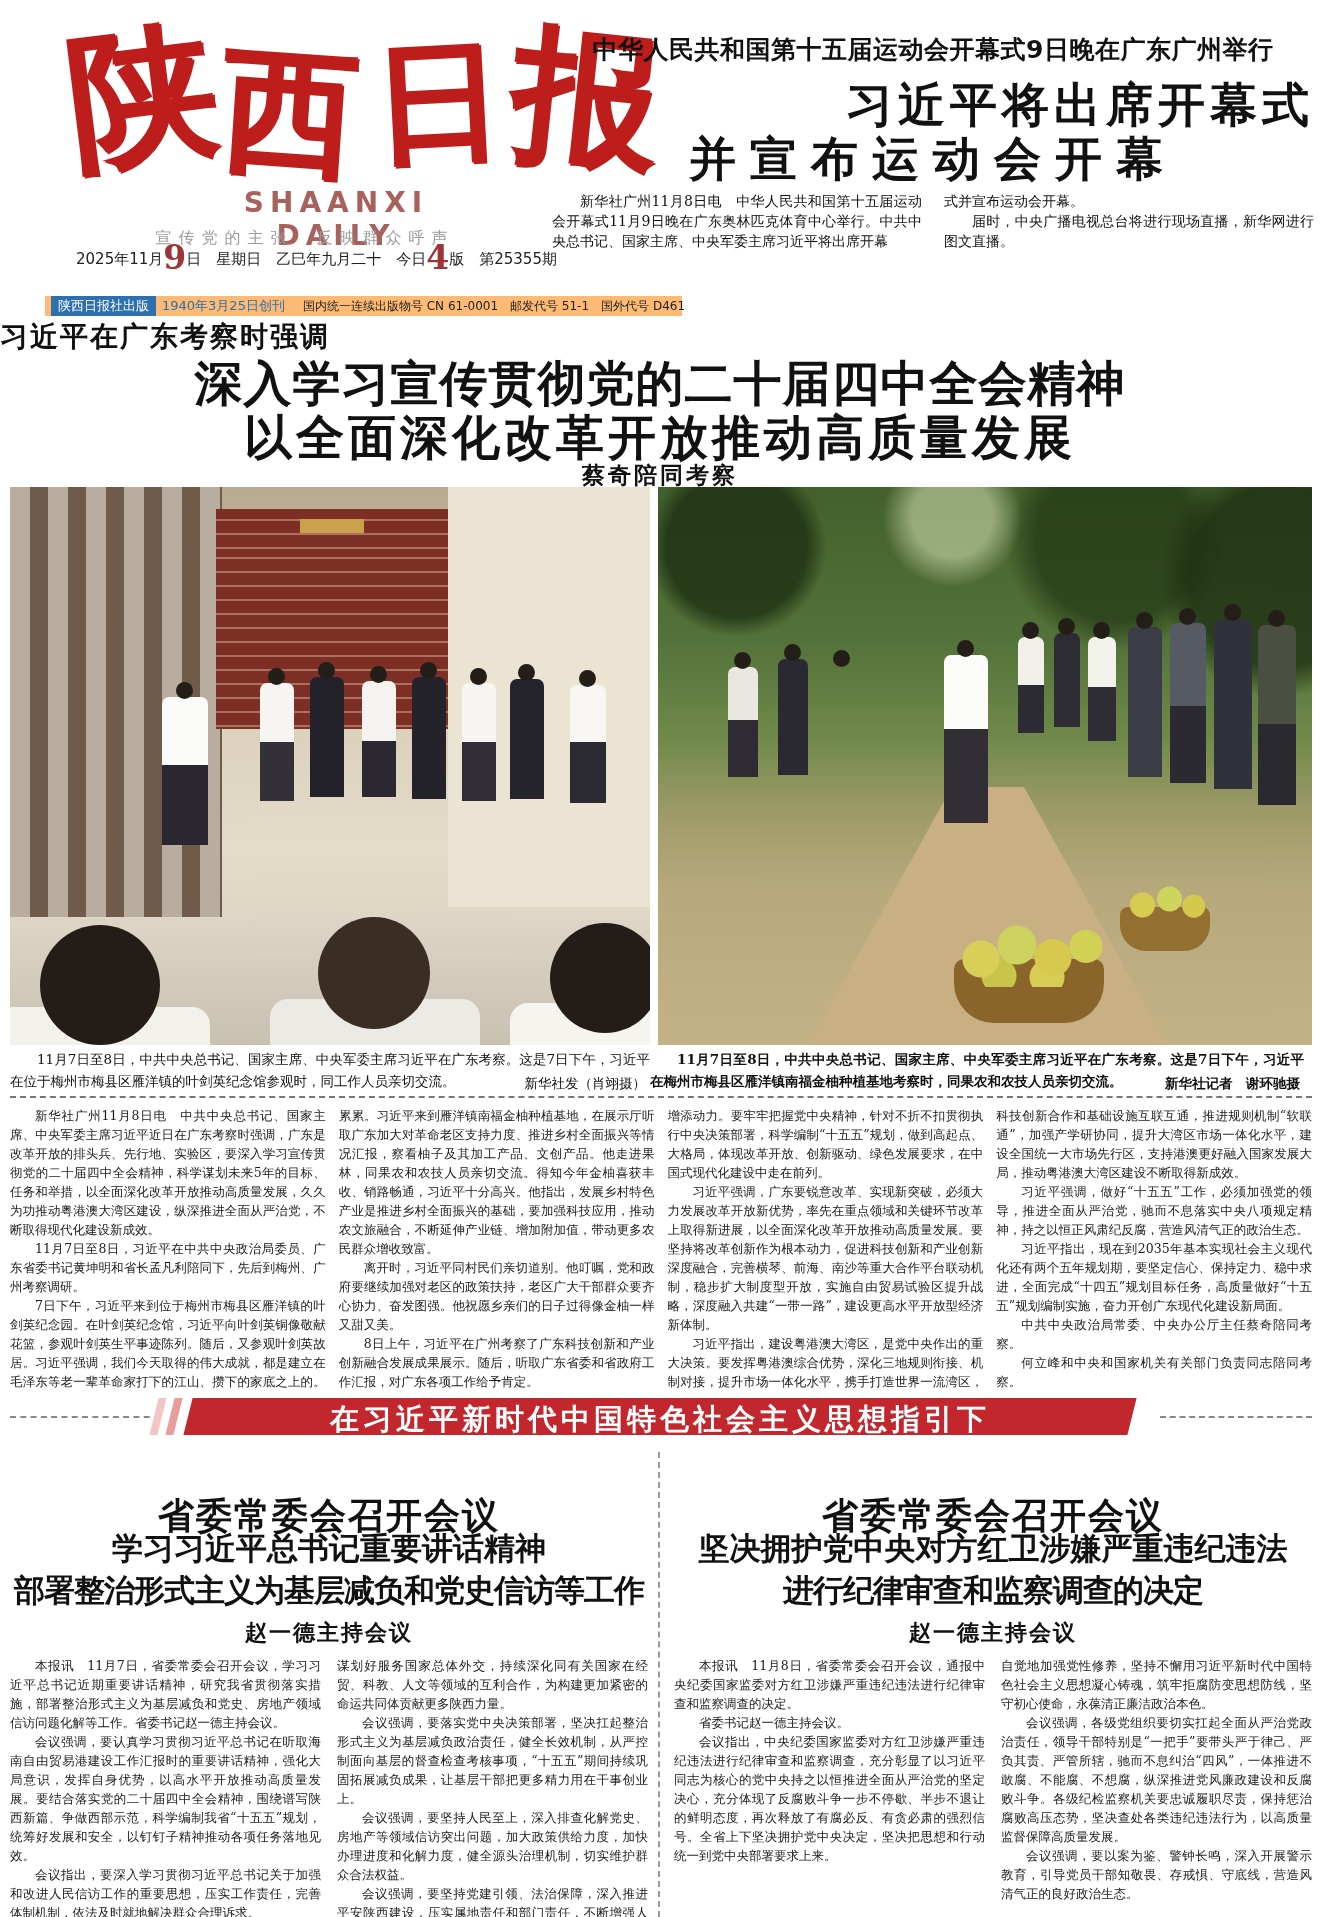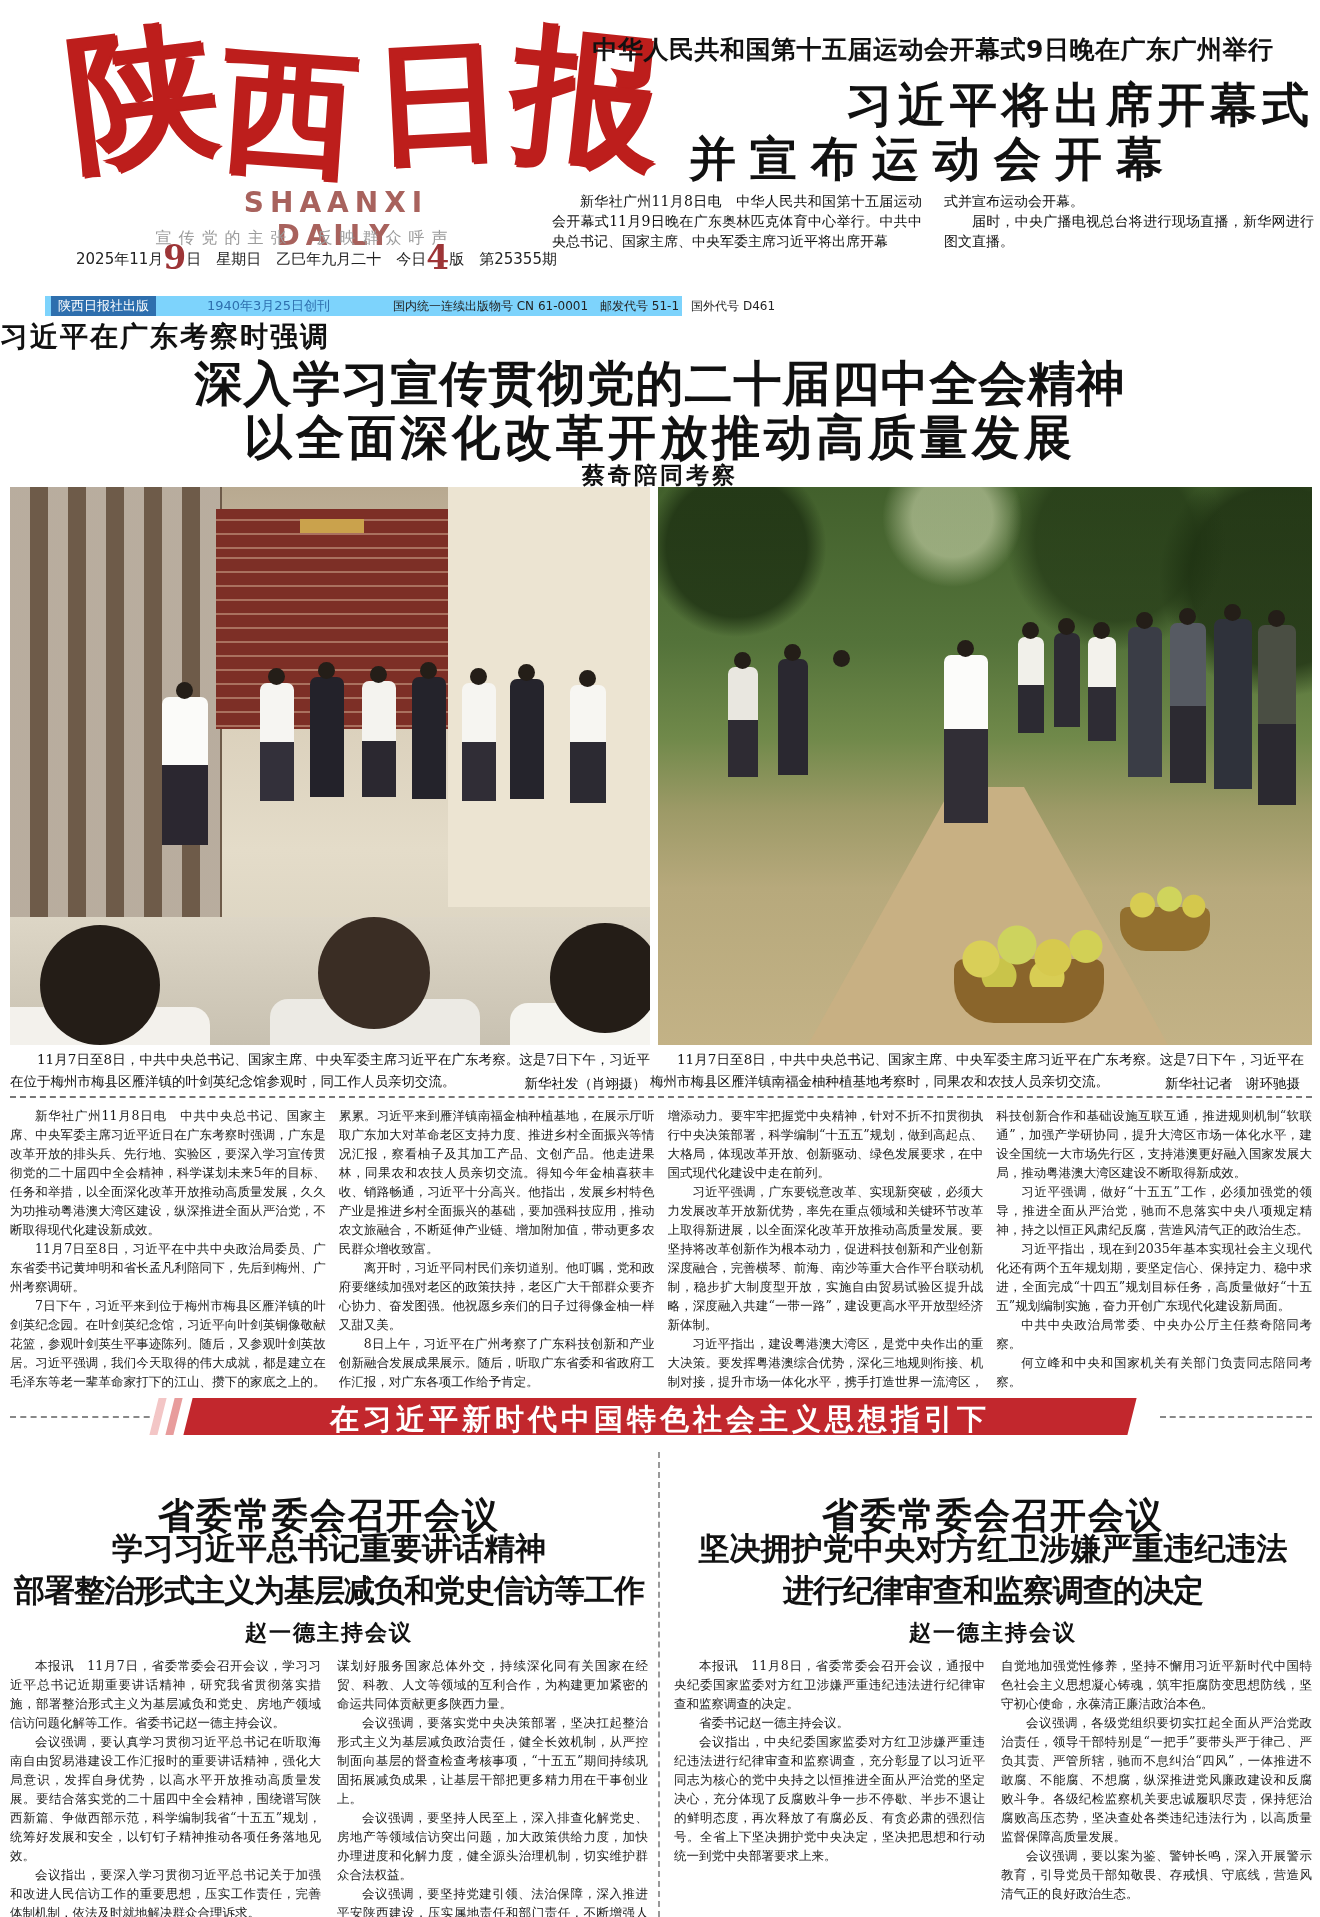--- a/index.html
+++ b/index.html
@@ -12,21 +12,21 @@
   .brand span{font-family:"DejaVu Serif",serif;font-weight:bold;font-size:148px;line-height:1;color:#bd1e1c;
               text-shadow:2px 2px 0 #bd1e1c;display:inline-block;}
   .brand .c0{transform:rotate(-7deg) translateY(-6px);}
   .brand .c1{transform:rotate(4deg) translateY(10px) scale(.92);}
   .brand .c2{transform:rotate(-3deg) scale(.88);}
   .brand .c3{transform:rotate(6deg) translateY(-4px);}
   .brand-en{left:196px;top:186px;width:280px;text-align:center;color:#a8625d;font-size:28px;font-weight:bold;letter-spacing:6px;}
   .slogan{left:140px;top:228px;width:330px;text-align:center;color:#9b9b9b;font-size:16px;letter-spacing:7px;}
   .dateline{left:76px;top:250px;width:470px;font-size:15px;color:#222;white-space:nowrap;}
   .dateline .bignum{font-family:"DejaVu Serif",serif;font-size:33px;font-weight:bold;color:#9d3537;vertical-align:-5px;line-height:0;}
-  .pubbar{left:45px;top:296px;width:637px;height:20px;background:#7dd3fc;display:flex;align-items:center;font-size:12px;gap:45px;}
+  .pubbar{left:45px;top:296px;width:637px;height:20px;background:#fdba74;display:flex;align-items:center;font-size:12px;}
   .pubbox{background:#2e6fae;color:#fff;font-size:13px;padding:1px 7px;margin-left:6px;white-space:nowrap;}
   .founded{color:#2e6fae;font-size:13px;margin-left:6px;white-space:nowrap;}
   .pubcodes{color:#222;margin-left:18px;white-space:nowrap;}
 
   
   .tr-kicker{left:552px;top:33px;width:762px;text-align:center;font-size:25px;font-weight:700;letter-spacing:.5px;white-space:nowrap;}
   .tr-h1{left:552px;top:74px;width:762px;text-align:right;font-size:47px;font-weight:900;letter-spacing:5px;white-space:nowrap;}
   .tr-h2{left:552px;top:128px;width:762px;text-align:center;font-size:47px;font-weight:900;letter-spacing:14px;white-space:nowrap;}
   .tr-body{left:552px;top:192px;width:762px;height:66px;display:flex;gap:22px;overflow:hidden;}
   .tr-col{width:370px;height:100%;overflow:hidden;font-size:14px;line-height:1.42;font-family:"DejaVu Serif",serif;}
@@ -36,21 +36,21 @@
   .m-h1{left:0;top:352px;width:1320px;text-align:center;font-size:48px;font-weight:900;letter-spacing:1px;white-space:nowrap;}
   .m-h2{left:0;top:406px;width:1320px;text-align:center;font-size:48px;font-weight:900;letter-spacing:4px;white-space:nowrap;}
   .m-sub{left:0;top:460px;width:1320px;text-align:center;font-size:23px;font-weight:700;letter-spacing:3px;}
 
   .photo{top:487px;height:558px;overflow:hidden;background:#cdc2ab;}
   .photo-left{left:10px;width:640px;}
   .photo-right{left:658px;width:654px;}
   .caption{top:1048px;height:46px;font-size:13.5px;line-height:1.65;text-align:justify;
            font-family:"DejaVu Serif",serif;color:#111;overflow:hidden;}
   .cap-left{left:10px;width:640px;}
-  .cap-right{left:650px;width:654px;}
+  .cap-right{left:650px;width:654px;font-weight:bold;}
   .caption .cap-text{text-indent:2em;}
   .caption .credit{position:absolute;right:4px;bottom:0;background:#fff;padding-left:12px;}
   .capdash{left:10px;top:1096px;width:1302px;border-top:2px dashed #777;}
 
   .m-cols{left:10px;top:1106px;width:1302px;height:284px;display:flex;gap:13px;overflow:hidden;}
   .m-col{width:316px;height:100%;overflow:hidden;font-size:12.5px;line-height:1.52;font-family:"DejaVu Serif",serif;color:#1a1a1a;}
   .para{margin:0;text-indent:2em;text-align:justify;}
   .para.cont{text-indent:0;}
 
   

